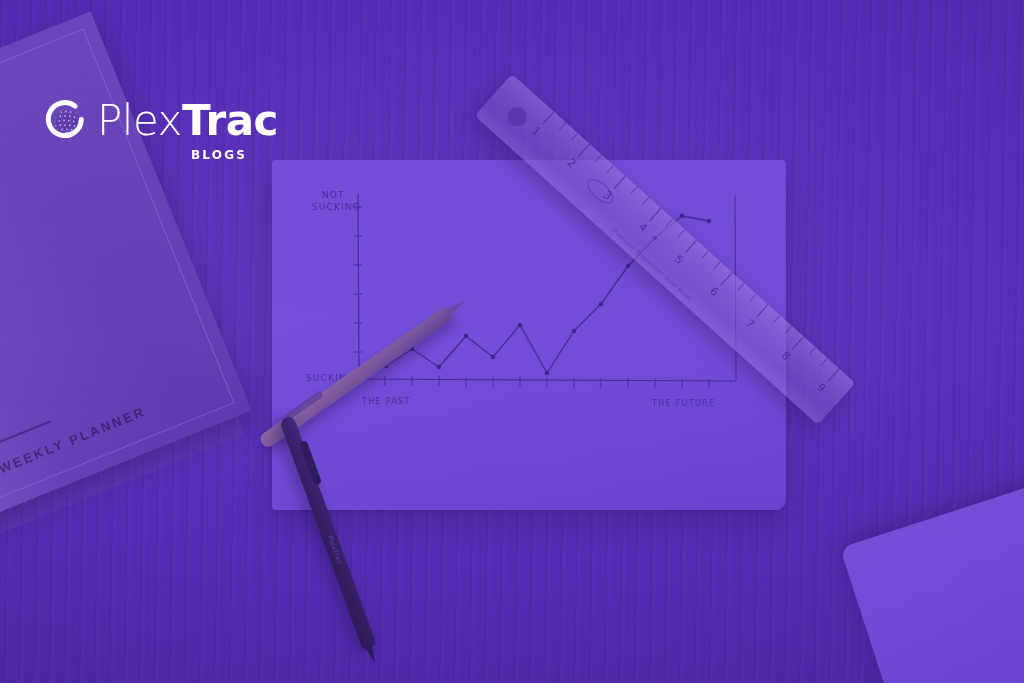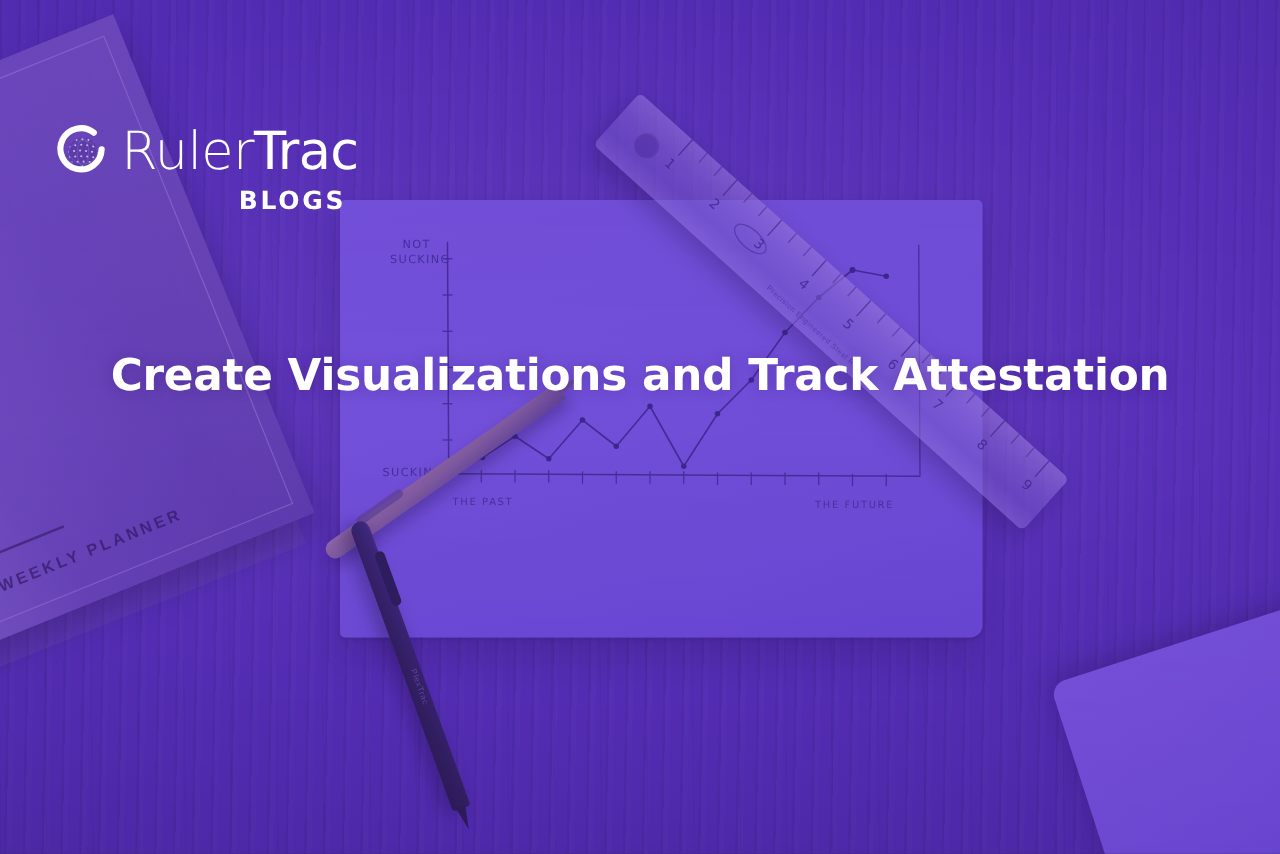--- a/index.html
+++ b/index.html
@@ -333,27 +333,27 @@
   .logo-mark { width: 46px; height: 46px; display: block; }
   .logo-word {
     font-family: "DejaVu Sans", sans-serif;
     font-size: 42px;
     line-height: 1;
     color: #ffffff;
     letter-spacing: -.5px;
     white-space: nowrap;
   }
   .logo-word .thin { font-weight: 300; }
-  .logo-word .bold { font-weight: normal; margin-top: 28px; }
+  .logo-word .bold { font-weight: bold; margin-top: 28px; }
   .logo-sub {
     position: absolute;
     left: 191px;
     top: 148px;
     font-family: "DejaVu Sans", sans-serif;
-    font-size: 20px;
+    font-size: 12px;
     font-weight: bold;
     letter-spacing: 2.2px;
     color: #ffffff;
   }
 
   .headline {
     position: absolute;
     left: 0;
     right: 0;
     top: 252px;
@@ -549,24 +549,23 @@
         <g stroke="#9d8adf" stroke-width=".45" opacity=".6" clip-path="url(#sphereClip)" fill="none">
           <path d="M13 24.5 C18 12, 33 12, 38 25"></path>
           <path d="M13 24.5 C18 38, 33 38, 38 25"></path>
           <path d="M25.5 12 C19 18, 19 32, 25.5 38"></path>
           <path d="M25.5 12 C32 18, 32 32, 25.5 38"></path>
         </g>
 
         <path d="M34.5 8.5 A17.2 17.2 0 1 0 41 22.5" stroke="#ffffff" stroke-width="5.2" fill="none" stroke-linecap="round"></path>
       </svg>
       <div class="logo-word">
-        <span class="thin">Ruler</span><span class="bold">Trac</span>
+        <span class="thin">Plex</span><span class="bold">Trac</span>
       </div>
     </div>
 
     <div class="logo-sub">BLOGS</div>
 
     <h1 class="headline">
-      <span class="line">Create Visualizations and Track Attestation</span>
     </h1>
 
   </div>
 </div>
 
 </body></html>

